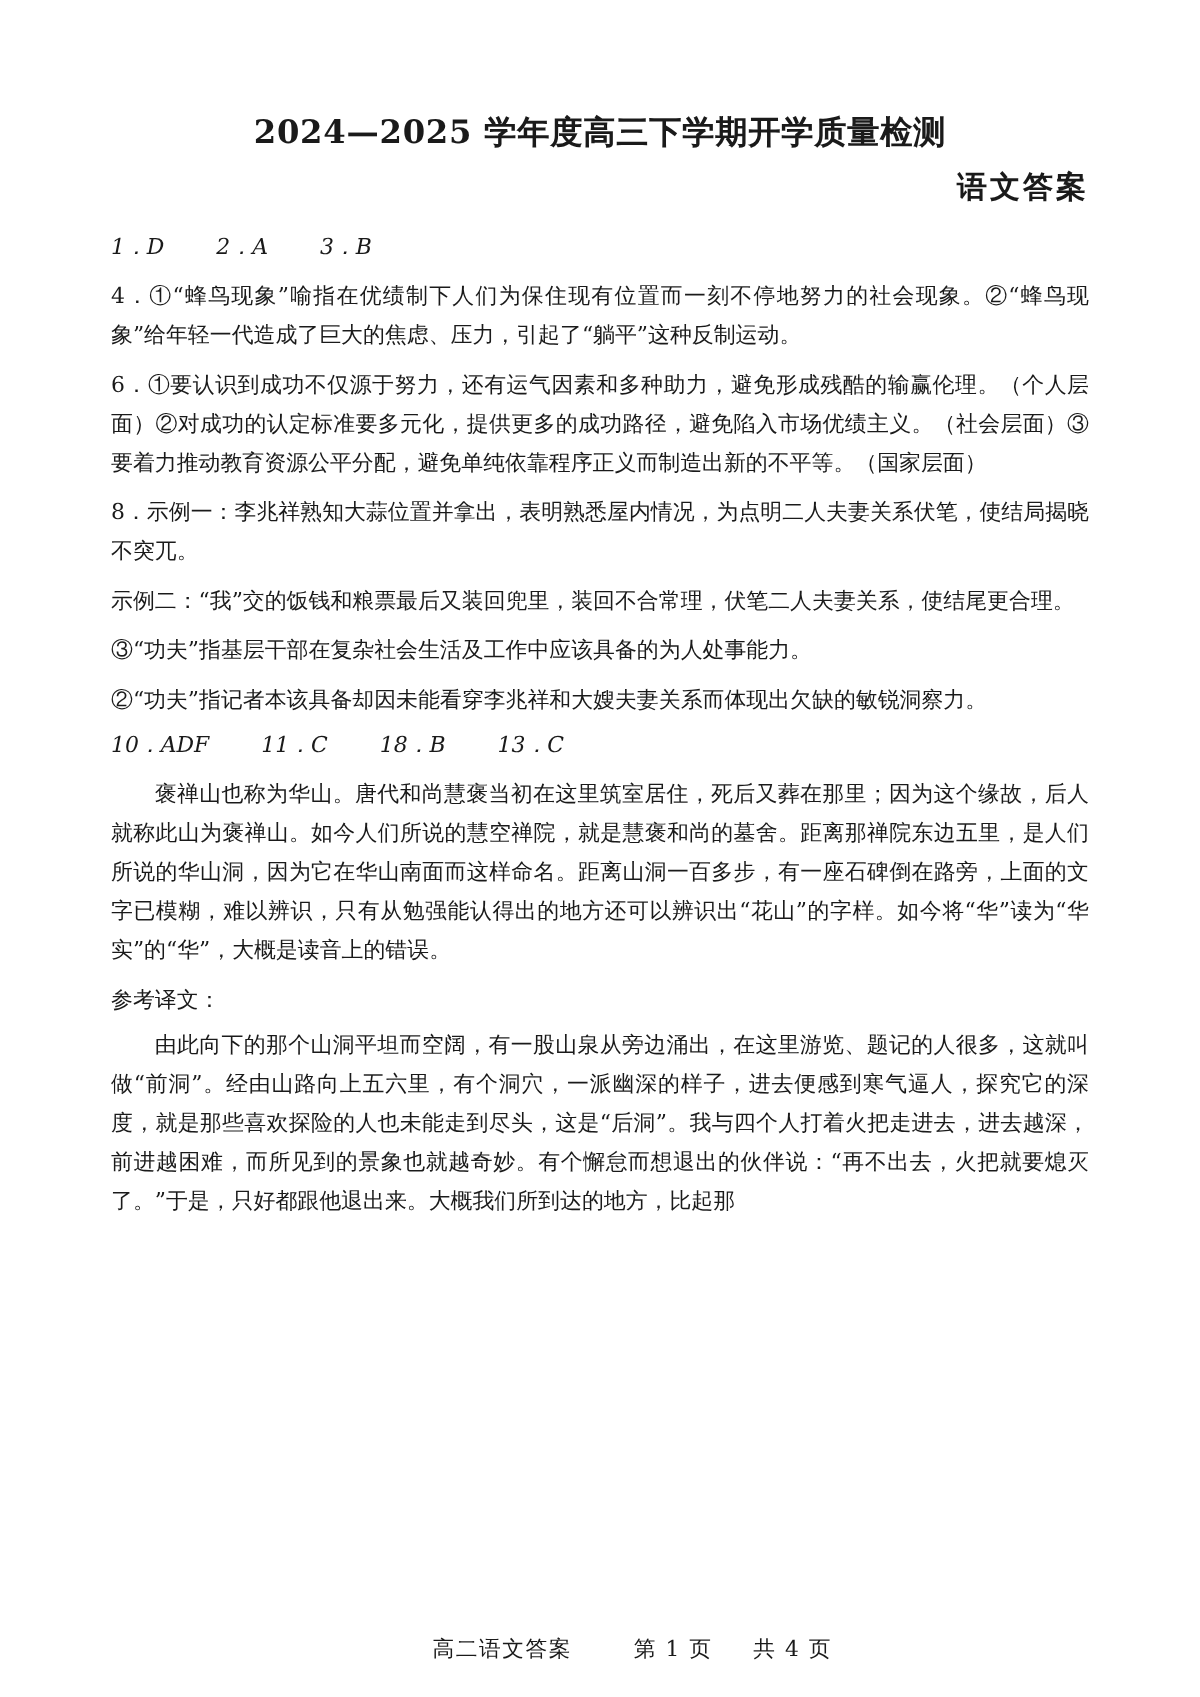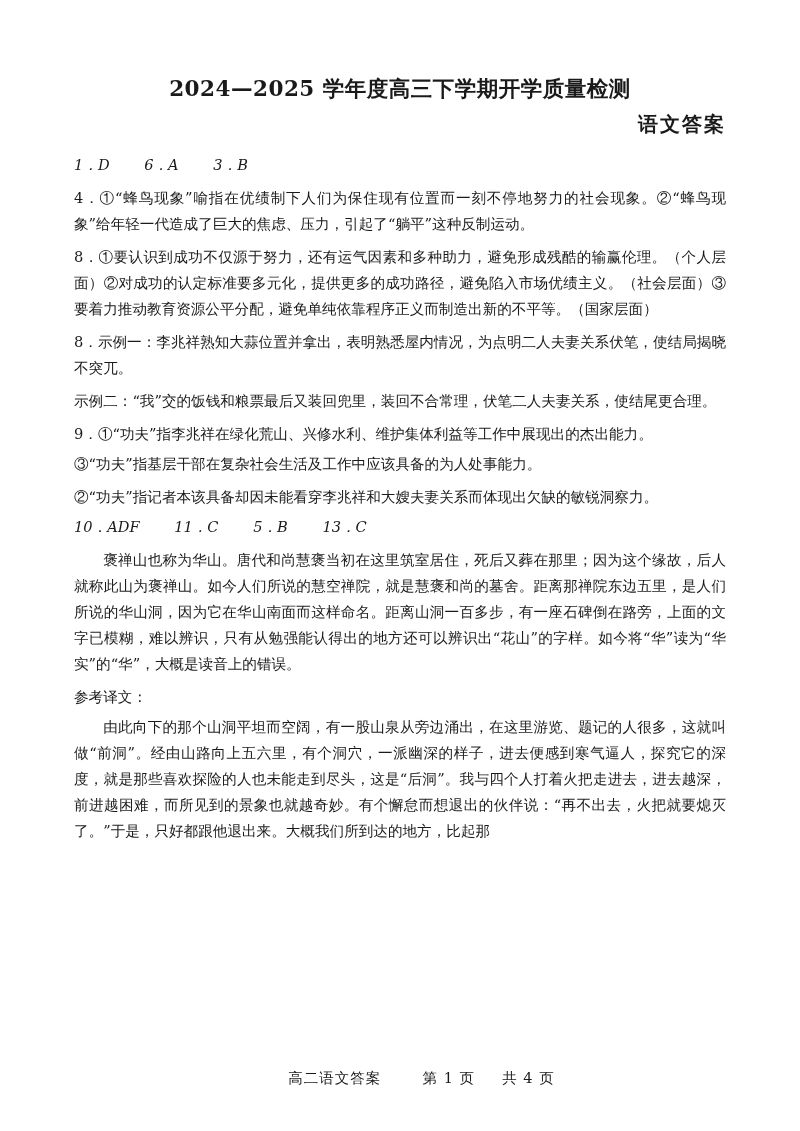--- a/index.html
+++ b/index.html
@@ -59,59 +59,58 @@
   }
   .ans-row span.item {
     display: inline-block;
     margin-right: 30px;
     font-style: italic;
   }
   .footer {
     position: absolute;
     left: 0;
     right: 0;
-    bottom: 43px;
+    bottom: 22px;
     text-align: center;
     font-size: 14.5px;
     letter-spacing: 1px;
     font-family: "DejaVu Serif", "Liberation Serif", serif;
     margin-left: 43px;
   }
   .footer span { margin: 0 2px; }
 </style>
 </head>
 <body>
 
 <div class="page">
 
   <div class="title-main">2024—2025 学年度高三下学期开学质量检测</div>
   <div class="title-sub">语文答案</div>
 
   <div class="ans-row">
     <span class="item">1．D</span>
-    <span class="item">6．A</span>
+    <span class="item">2．A</span>
     <span class="item">3．B</span>
   </div>
 
   <p class="p">4．①“蜂鸟现象”喻指在优绩制下人们为保住现有位置而一刻不停地努力的社会现象。②“蜂鸟现象”给年轻一代造成了巨大的焦虑、压力，引起了“躺平”这种反制运动。</p>
 
-  <p class="p">8．①要认识到成功不仅源于努力，还有运气因素和多种助力，避免形成残酷的输赢伦理。（个人层面）②对成功的认定标准要多元化，提供更多的成功路径，避免陷入市场优绩主义。（社会层面）③要着力推动教育资源公平分配，避免单纯依靠程序正义而制造出新的不平等。（国家层面）</p>
+  <p class="p">6．①要认识到成功不仅源于努力，还有运气因素和多种助力，避免形成残酷的输赢伦理。（个人层面）②对成功的认定标准要多元化，提供更多的成功路径，避免陷入市场优绩主义。（社会层面）③要着力推动教育资源公平分配，避免单纯依靠程序正义而制造出新的不平等。（国家层面）</p>
 
 
   <p class="p">8．示例一：李兆祥熟知大蒜位置并拿出，表明熟悉屋内情况，为点明二人夫妻关系伏笔，使结局揭晓不突兀。</p>
   <p class="p">示例二：“我”交的饭钱和粮票最后又装回兜里，装回不合常理，伏笔二人夫妻关系，使结尾更合理。</p>
 
-  <p class="p tight">9．①“功夫”指李兆祥在绿化荒山、兴修水利、维护集体利益等工作中展现出的杰出能力。</p>
   <p class="p">③“功夫”指基层干部在复杂社会生活及工作中应该具备的为人处事能力。</p>
   <p class="p tight">②“功夫”指记者本该具备却因未能看穿李兆祥和大嫂夫妻关系而体现出欠缺的敏锐洞察力。</p>
 
   <div class="ans-row">
     <span class="item">10．ADF</span>
     <span class="item">11．C</span>
-    <span class="item">5．B</span>
+    <span class="item">18．B</span>
     <span class="item">13．C</span>
   </div>
 
 
   <p class="p indent2">褒禅山也称为华山。唐代和尚慧褒当初在这里筑室居住，死后又葬在那里；因为这个缘故，后人就称此山为褒禅山。如今人们所说的慧空禅院，就是慧褒和尚的墓舍。距离那禅院东边五里，是人们所说的华山洞，因为它在华山南面而这样命名。距离山洞一百多步，有一座石碑倒在路旁，上面的文字已模糊，难以辨识，只有从勉强能认得出的地方还可以辨识出“花山”的字样。如今将“华”读为“华实”的“华”，大概是读音上的错误。</p>
 
   <p class="p tight">参考译文：</p>
 
   <p class="p indent2">由此向下的那个山洞平坦而空阔，有一股山泉从旁边涌出，在这里游览、题记的人很多，这就叫做“前洞”。经由山路向上五六里，有个洞穴，一派幽深的样子，进去便感到寒气逼人，探究它的深度，就是那些喜欢探险的人也未能走到尽头，这是“后洞”。我与四个人打着火把走进去，进去越深，前进越困难，而所见到的景象也就越奇妙。有个懈怠而想退出的伙伴说：“再不出去，火把就要熄灭了。”于是，只好都跟他退出来。大概我们所到达的地方，比起那</p>
 

